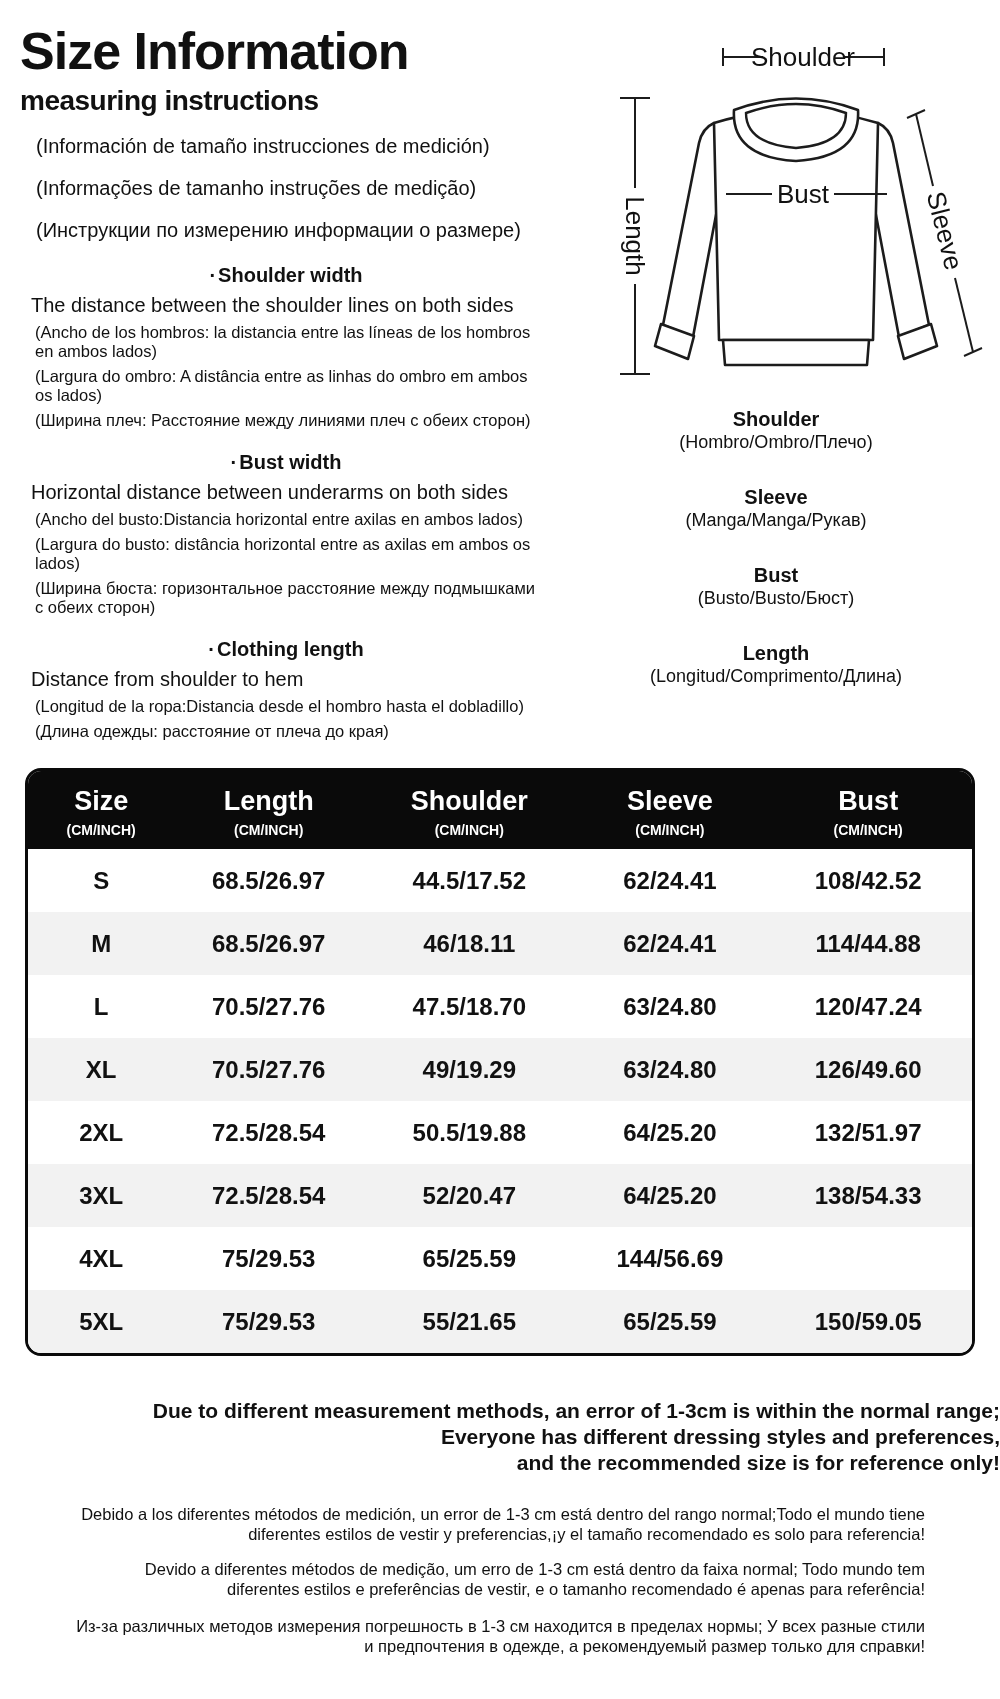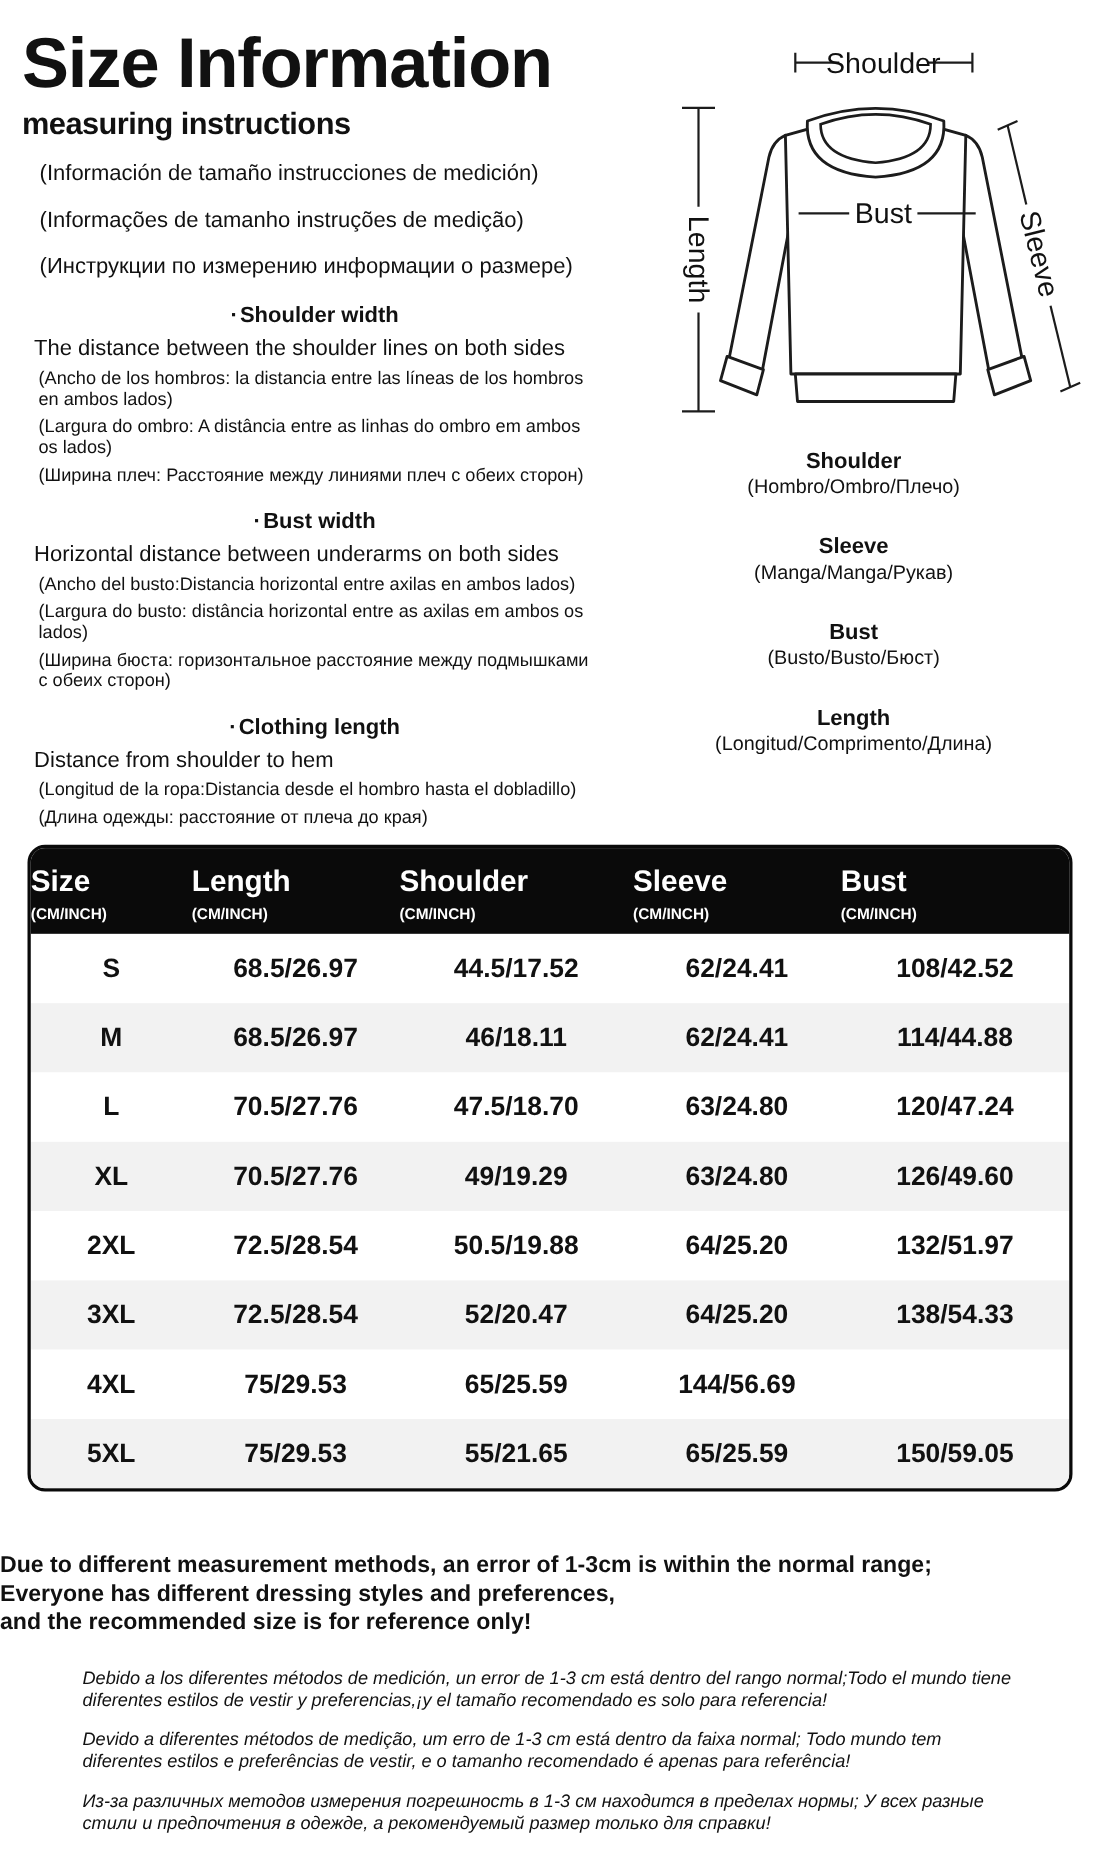--- a/index.html
+++ b/index.html
@@ -6,21 +6,21 @@
   body{width:1000px;height:1699px;overflow:hidden;
        font-family:"Liberation Sans",sans-serif;color:#111;}
   .page{width:1000px;height:1699px;position:relative;}
 
   
   .top{display:flex;height:768px;}
   .left-col{width:552px;box-sizing:border-box;padding:24px 0 0 20px;}
   .right-col{width:448px;display:flex;flex-direction:column;align-items:center;
              box-sizing:border-box;padding-top:26px;}
 
-  h1{margin:0;font-size:64px;line-height:1.05;font-weight:700;letter-spacing:-1px;}
+  h1{margin:0;font-size:52px;line-height:1.05;font-weight:700;letter-spacing:-1px;}
   h2{margin:6px 0 0;font-size:28px;font-weight:700;letter-spacing:-0.5px;}
   .title-trans{margin-top:9px;}
   .title-trans p{margin:16px;font-size:20px;line-height:26px;}
 
   .sec{margin-top:17px;}
   .sec-head{font-size:20px;font-weight:700;line-height:30px;text-align:center;}
   .sec-head .bullet{margin-right:2px;}
   .sec-desc{font-size:20px;line-height:24px;margin:3px 0 6px 11px;}
   .sec-trans p{margin:0 0 6px 15px;font-size:16.5px;line-height:19px;max-width:500px;}
 
@@ -33,32 +33,32 @@
 
   .legend{margin-top:16px;text-align:center;}
   .legend-group{margin-bottom:31px;}
   .legend-term{font-size:20px;font-weight:700;line-height:24px;}
   .legend-trans{font-size:18px;line-height:23px;}
 
   
   .size-table{margin:0 25px;border:3px solid #0a0a0a;border-radius:16px;overflow:hidden;}
   .grid-row{display:grid;grid-template-columns:15.5% 20% 22.5% 20% 22%;}
   .thead{background:#0a0a0a;color:#fff;padding:15px 0 11px;}
-  .th{text-align:left;}
+  .th{text-align:center;}
   .col-label{font-size:27px;font-weight:700;}
   .unit{font-size:14px;font-weight:700;margin-top:5px;}
   .tr{height:63px;align-items:center;text-align:center;
       font-size:24px;font-weight:700;background:#fff;}
   .tr.alt{background:#f2f2f2;}
   .td{line-height:63px;}
 
   
-  .disclaimer{text-align:left;margin-top:54px;}
+  .disclaimer{text-align:right;margin-top:42px;}
   .disclaimer .en p{margin:0;font-size:21px;font-weight:700;line-height:26px;}
-  .disclaimer .lang{margin:28px auto 0;max-width:850px;font-size:16.5px;line-height:20px;font-style:italic;}
+  .disclaimer .lang{margin:28px auto 0;max-width:850px;font-size:16.5px;line-height:20px;}
   .disclaimer .lang.pt{margin-top:15px;}
   .disclaimer .lang.ru{margin-top:17px;}
 </style>
 </head>
 <body>
 
 <div class="page">
 
   <div class="top">
 

